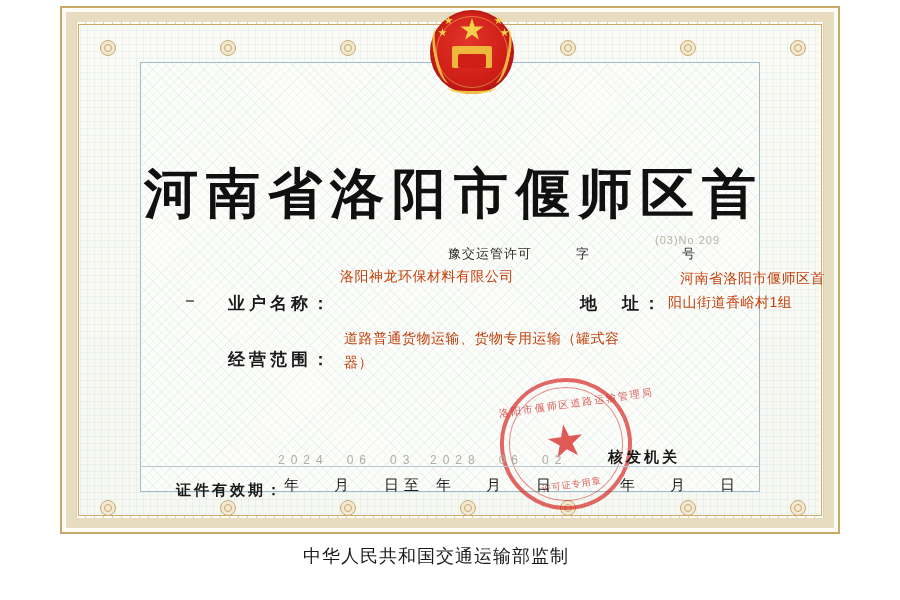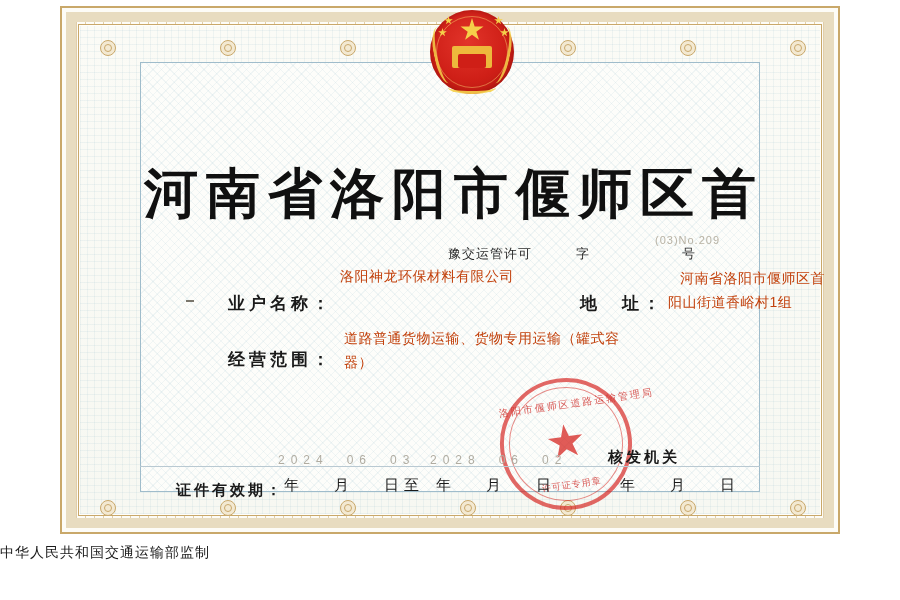--- a/index.html
+++ b/index.html
@@ -367,25 +367,25 @@
     left: 140px;
     top: 466px;
     width: 620px;
     height: 1px;
     background: #b9c9d2;
   }
 
   
   .footer {
     position: absolute;
-    left: 0;
+    left: 17px;
     top: 544px;
     width: 838px;
-    text-align: left;
-    font-size: 14px;
+    text-align: center;
+    font-size: 18px;
     color: #1a1a1a;
     letter-spacing: 1px;
   }
 </style>
 </head>
 <body>
 
 <div id="cert-root">
 
   <div class="frame-outer"></div>

